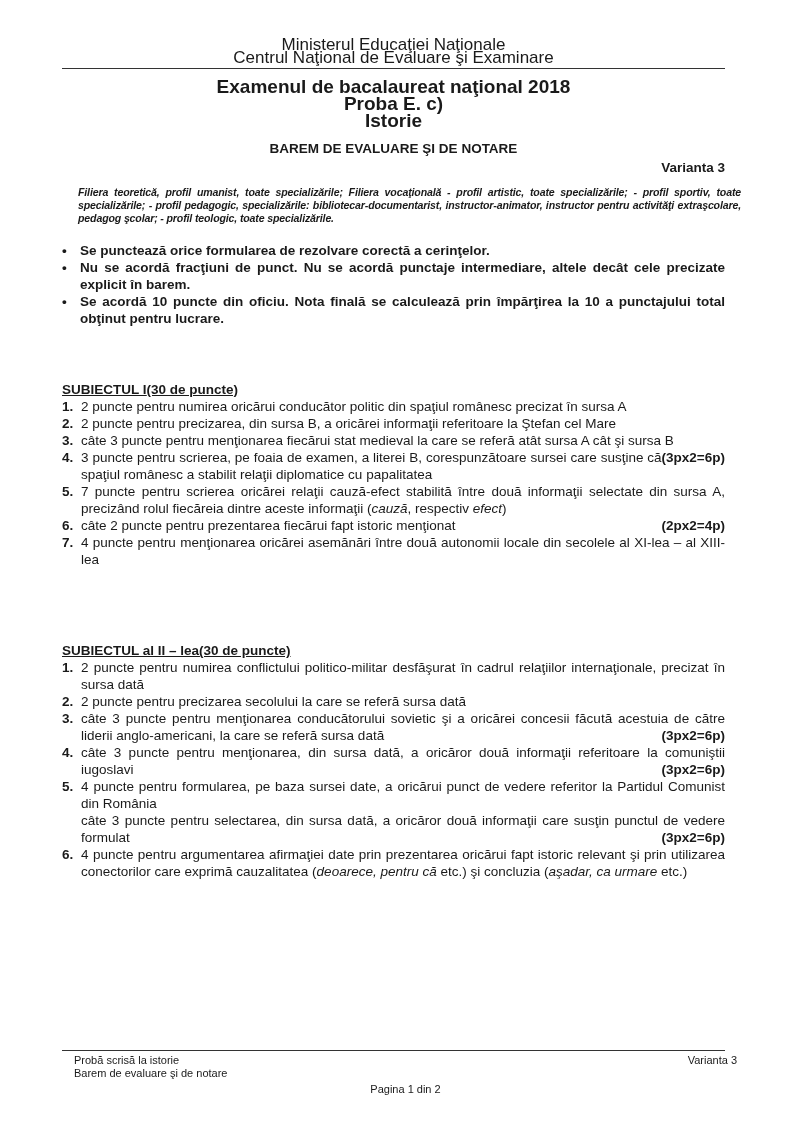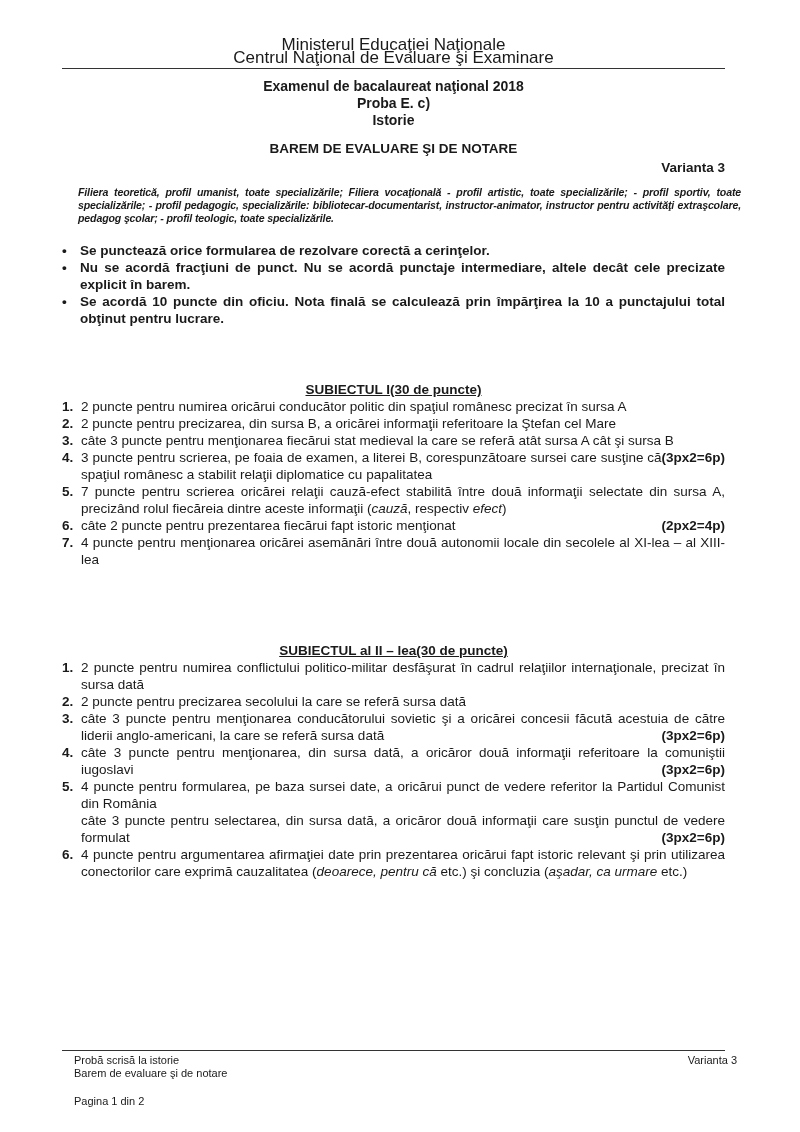--- a/index.html
+++ b/index.html
@@ -4,45 +4,45 @@
   <style>
     html, body { margin: 0; padding: 0; background: #ffffff; }
     body { width: 800px; height: 1132px; position: relative; overflow: hidden;
            font-family: "Liberation Sans", sans-serif; color: #1a1a1a; }
     .page { position: absolute; left: 62px; top: 0; width: 663px; }
     .hdr { position: absolute; left: 0; top: 38px; width: 663px; text-align: center;
            font-size: 17px; line-height: 13px; font-stretch: condensed; }
     .hdr-line { position: absolute; left: 0; top: 68px; width: 663px; height: 0;
                 border-top: 1.5px solid #333; }
     .title { position: absolute; left: 0; top: 78px; width: 663px; text-align: center;
-             font-weight: bold; font-size: 14px; line-height: 17px; }
+             font-weight: bold; font-size: 19px; line-height: 17px; }
     .barem { position: absolute; left: 0; top: 141px; width: 663px; text-align: center;
              font-weight: bold; font-size: 13.5px; }
     .variant { position: absolute; right: 0; top: 160px; font-weight: bold; font-size: 13.5px; }
     .filiera { position: absolute; left: 0; top: 186px; width: 663px; font-style: italic;
                font-weight: bold; font-size: 10.6px; line-height: 13px; text-align: justify;
                letter-spacing: -0.15px; margin-left: 16px; }
     .rules { position: absolute; left: 0; top: 242px; width: 663px; margin: 0; padding: 0;
              list-style: none; font-weight: bold; font-size: 13.5px; line-height: 17px; }
     .rules li { position: relative; padding-left: 18px; text-align: justify; }
     .rules li .bullet { position: absolute; left: 0; top: 0; }
     .subject { position: absolute; left: 0; width: 663px; font-size: 13.5px; line-height: 17px; }
-    .subj-head { display: flex; justify-content: center; font-weight: bold;
+    .subj-head { display: flex; justify-content: flex-start; font-weight: bold;
                  text-decoration: underline; }
     .items { list-style: none; margin: 0; padding: 0; }
     .item { position: relative; padding-left: 19px; text-align: justify; }
     .item .num { position: absolute; left: 0; top: 0; font-weight: bold; }
     .row { display: flex; justify-content: space-between; }
     .b { font-weight: normal; }
     .i { font-style: italic; }
     .score { font-weight: bold; white-space: nowrap; }
     .ftr-line { position: absolute; left: 0; top: 1050px; width: 663px; border-top: 1.5px solid #333; }
     .ftr { position: absolute; left: 12px; top: 1054px; width: 663px; font-size: 11px; line-height: 13px; }
     .ftr .r { position: absolute; right: 0; top: 0; }
-    .ftr .pg { text-align: left; margin-top: 15px; }
+    .ftr .pg { text-align: center; margin-top: 3px; }
   </style>
 </head>
 <body>
 
 <div class="page">
 
   <div class="hdr">
     <div>Ministerul Educaţiei Naţionale</div>
     <div>Centrul Naţional de Evaluare şi Examinare</div>
   </div>

